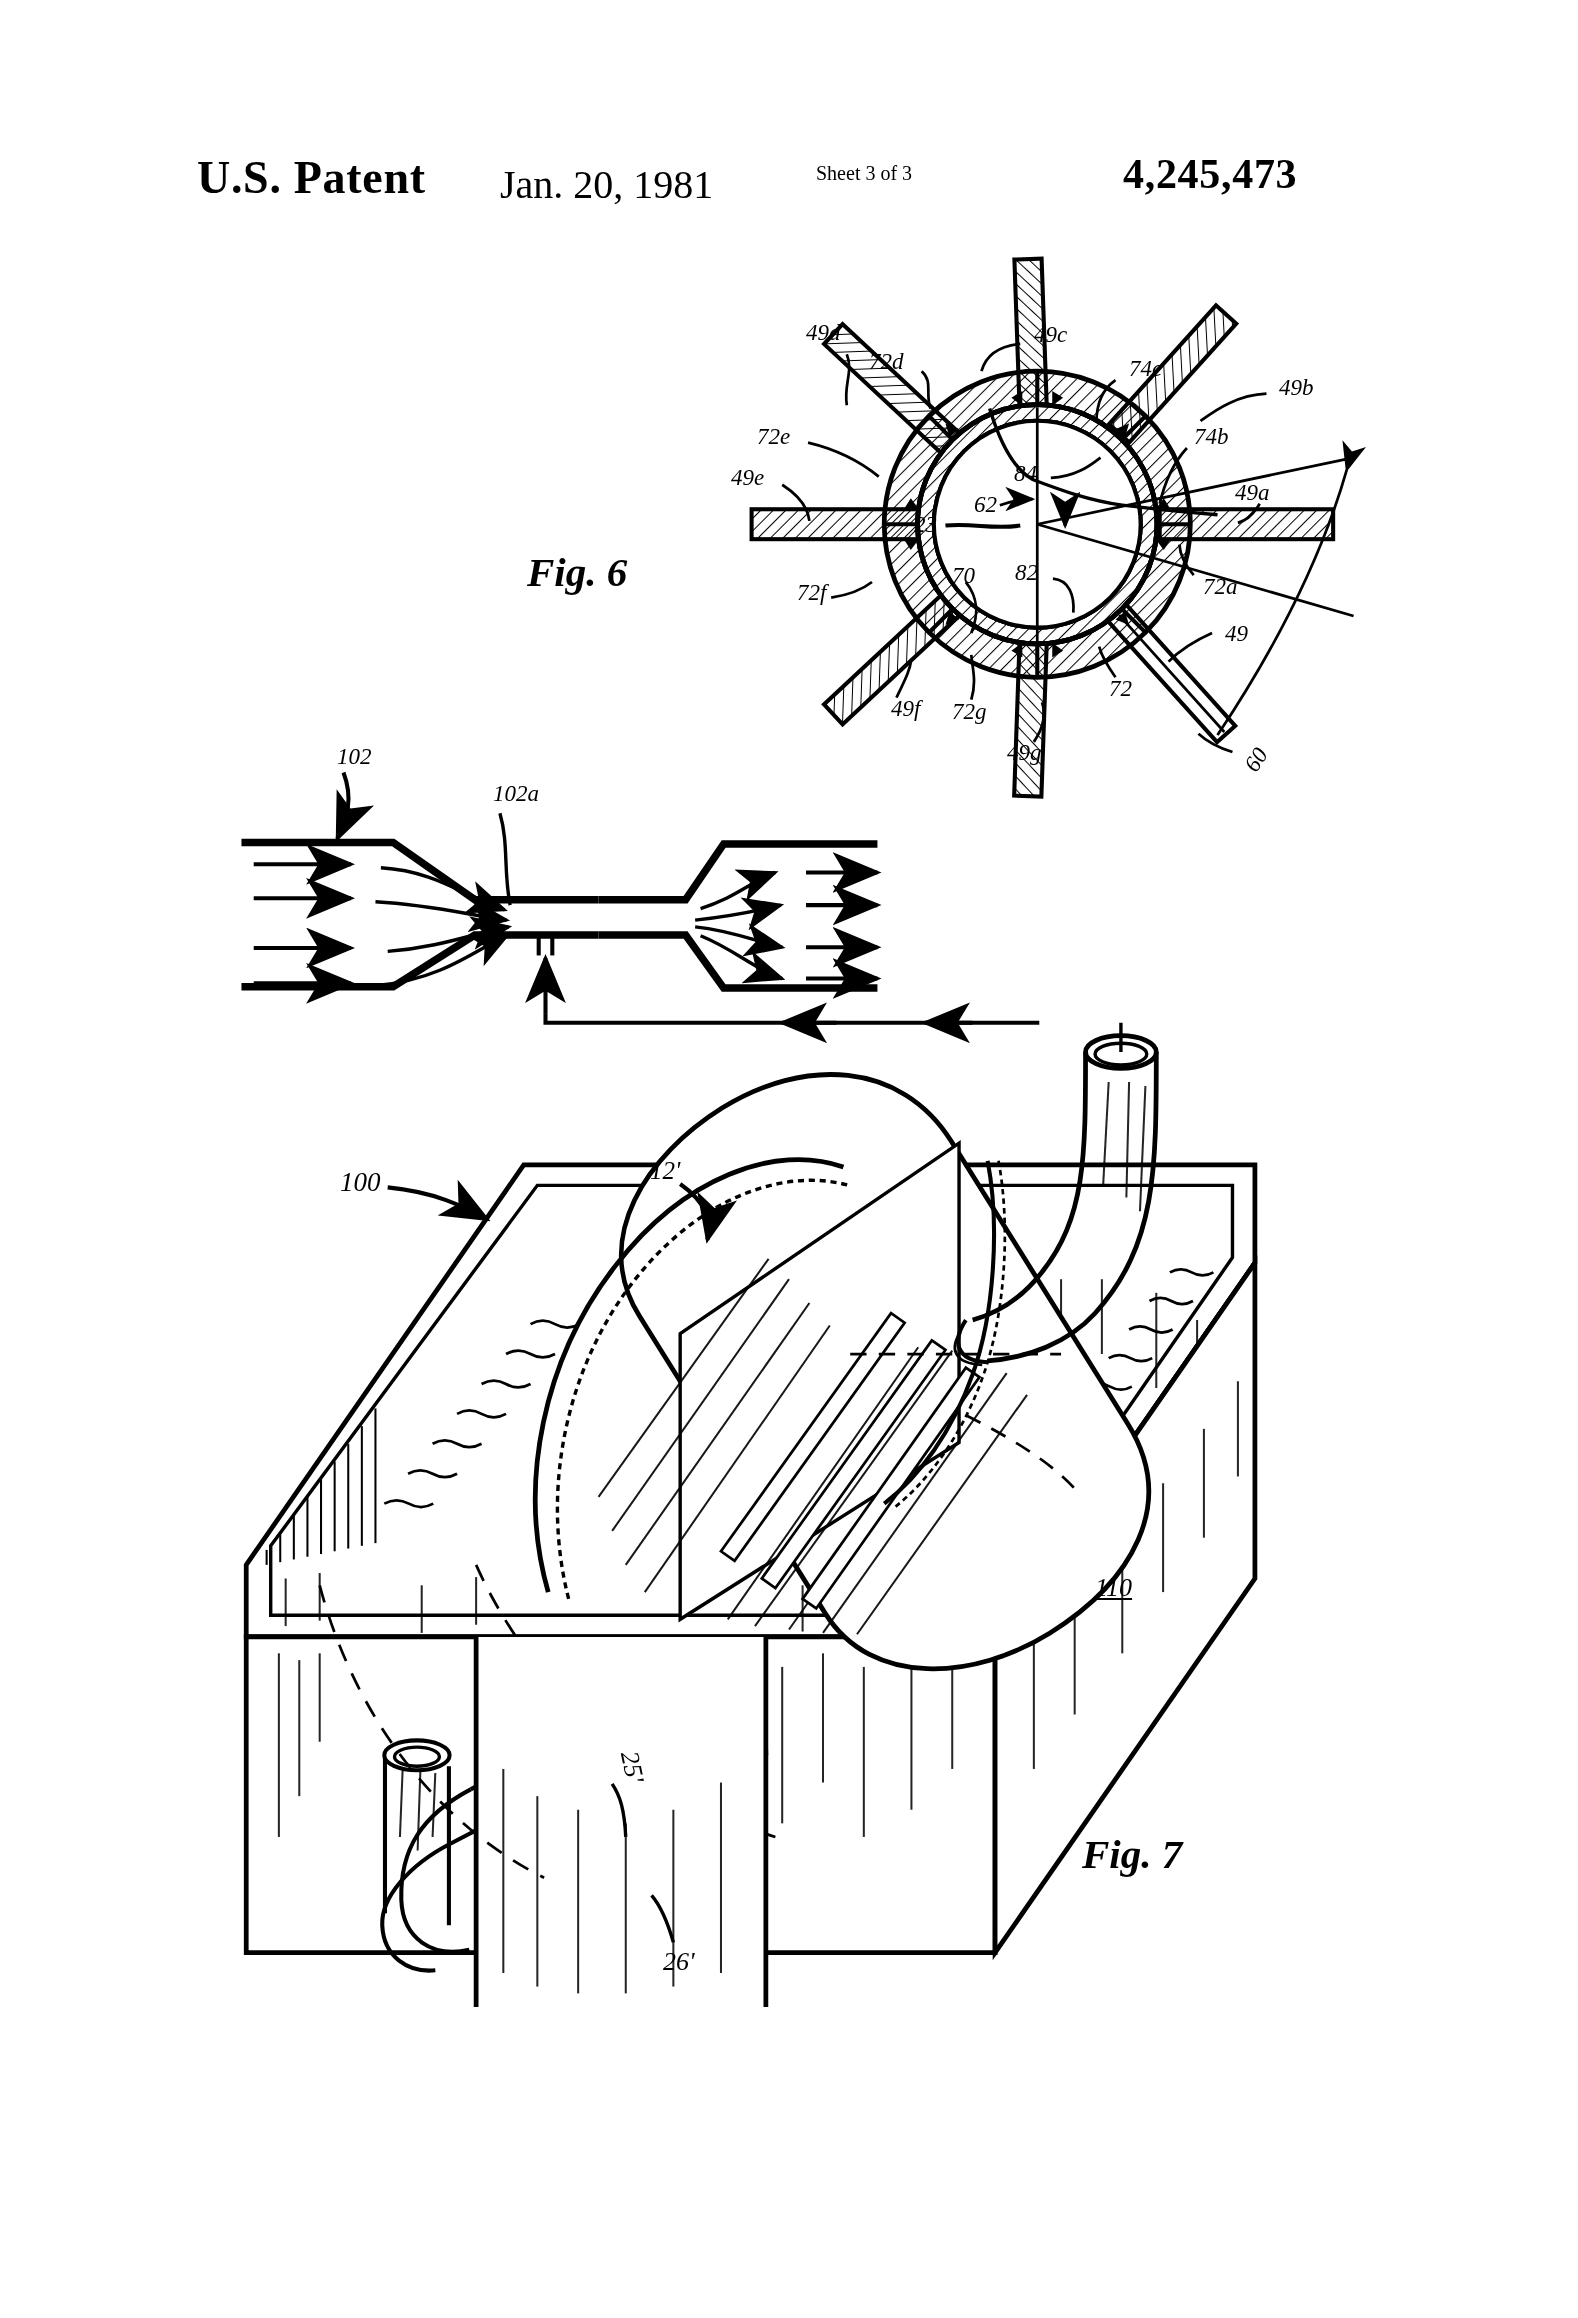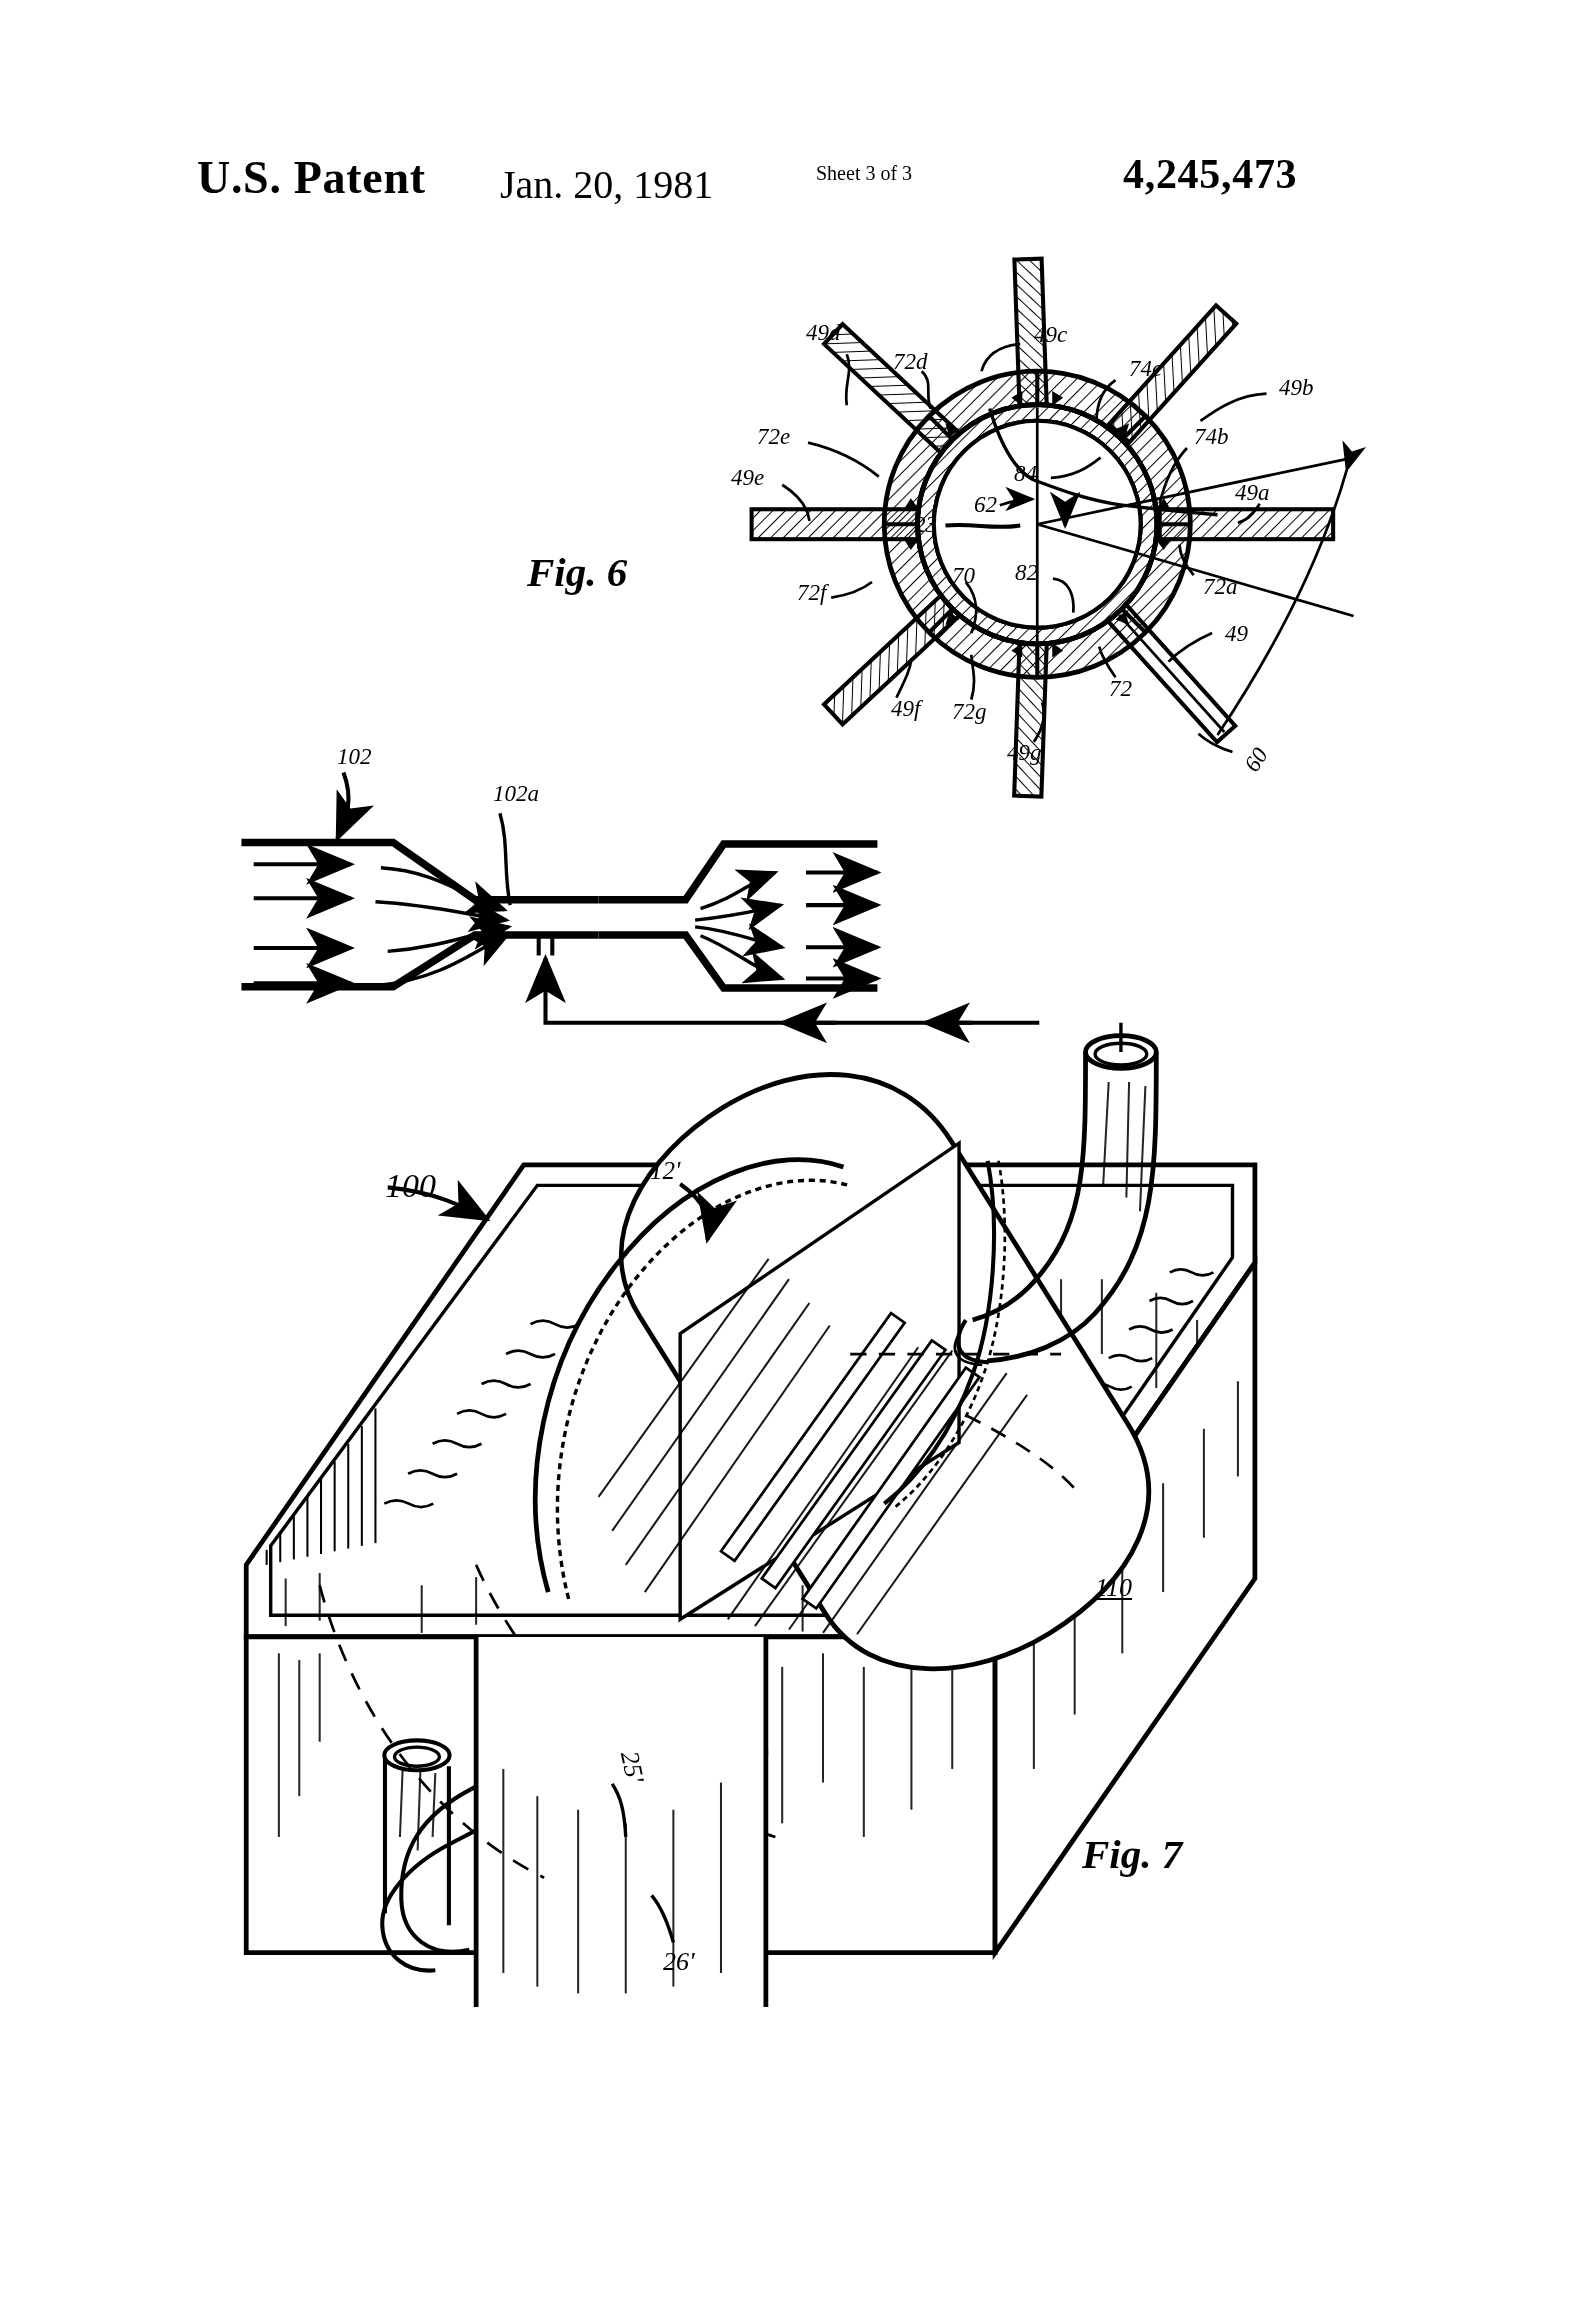--- a/index.html
+++ b/index.html
@@ -448,21 +448,21 @@
     <path d="M1000,1740 C1040,1768 1046,1795 1040,1822" marker-end="url(#arrH)"></path>
     <path d="M920,2700 C918,2660 912,2640 900,2622" stroke-width="5"></path>
     <path d="M990,2855 C980,2820 970,2800 958,2786" stroke-width="5"></path>
   </g>
 
 </svg>
 
 <span class="figlabel" style="left:527px;top:548px;">Fig. 6</span>
 
 <span class="ref" style="left:806px;top:320px;">49d</span>
-<span class="ref" style="left:869px;top:349px;margin-left:24px;">72d</span>
+<span class="ref" style="left:869px;top:349px;">72d</span>
 <span class="ref" style="left:1034px;top:322px;">49c</span>
 <span class="ref" style="left:1129px;top:356px;">74c</span>
 <span class="ref" style="left:1279px;top:375px;">49b</span>
 <span class="ref" style="left:757px;top:424px;">72e</span>
 <span class="ref" style="left:1194px;top:424px;">74b</span>
 <span class="ref" style="left:731px;top:465px;">49e</span>
 <span class="ref" style="left:1014px;top:461px;">84</span>
 <span class="ref" style="left:1235px;top:480px;">49a</span>
 <span class="ref" style="left:914px;top:512px;">23</span>
 <span class="ref" style="left:974px;top:492px;">62</span>
@@ -473,21 +473,21 @@
 <span class="ref" style="left:1225px;top:621px;">49</span>
 <span class="ref" style="left:891px;top:696px;">49f</span>
 <span class="ref" style="left:952px;top:699px;">72g</span>
 <span class="ref" style="left:1109px;top:676px;">72</span>
 <span class="ref" style="left:1007px;top:740px;">49g</span>
 <span class="ref" style="left:1245px;top:747px;transform:rotate(-58deg);">60</span>
 
 <span class="ref" style="left:337px;top:744px;">102</span>
 <span class="ref" style="left:493px;top:781px;">102a</span>
 
-<span class="ref" style="left:340px;top:1167px;font-size:34px;margin-left:45px;">100</span>
+<span class="ref" style="left:340px;top:1167px;font-size:27px;">100</span>
 <span class="ref" style="left:650px;top:1157px;font-size:25px;">12'</span>
 <span class="ref u" style="left:1095px;top:1573px;font-size:26px;">110</span>
 <span class="ref" style="left:616px;top:1752px;font-size:26px;transform:rotate(78deg);">25'</span>
 <span class="ref" style="left:663px;top:1947px;font-size:26px;">26'</span>
 
 <span class="figlabel" style="left:1082px;top:1830px;">Fig. 7</span>
 
 </div>
 
 

